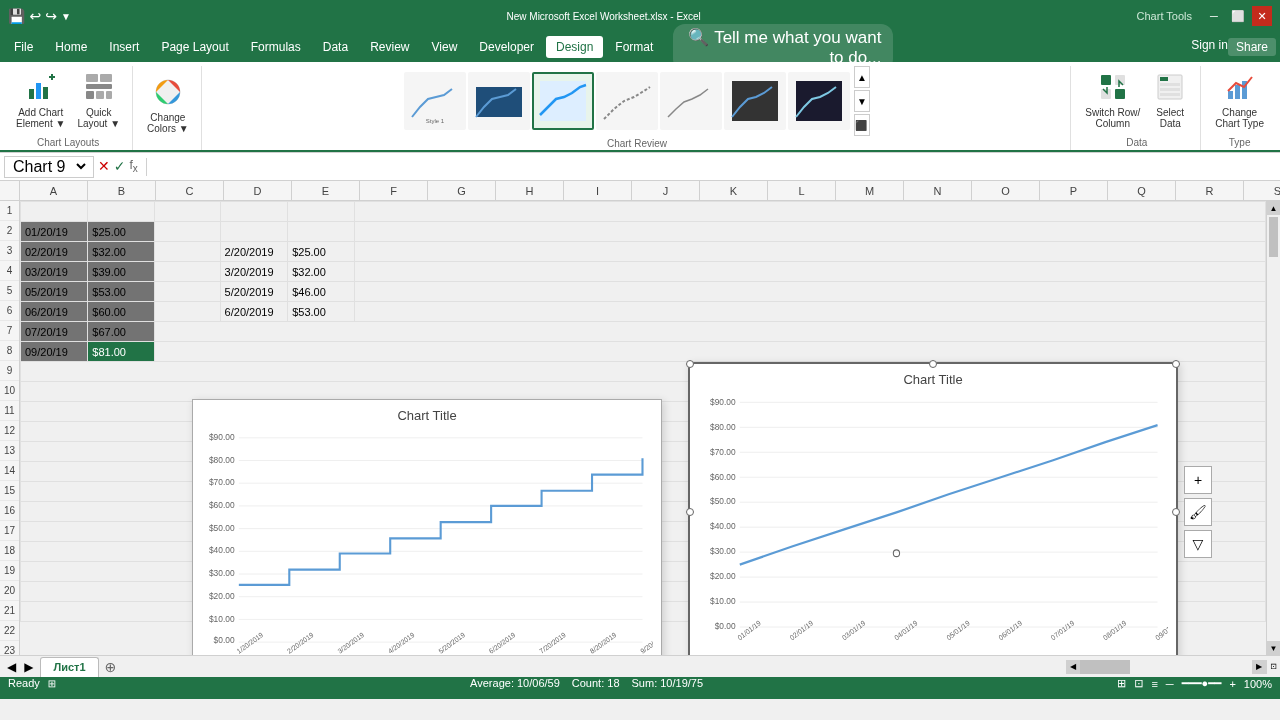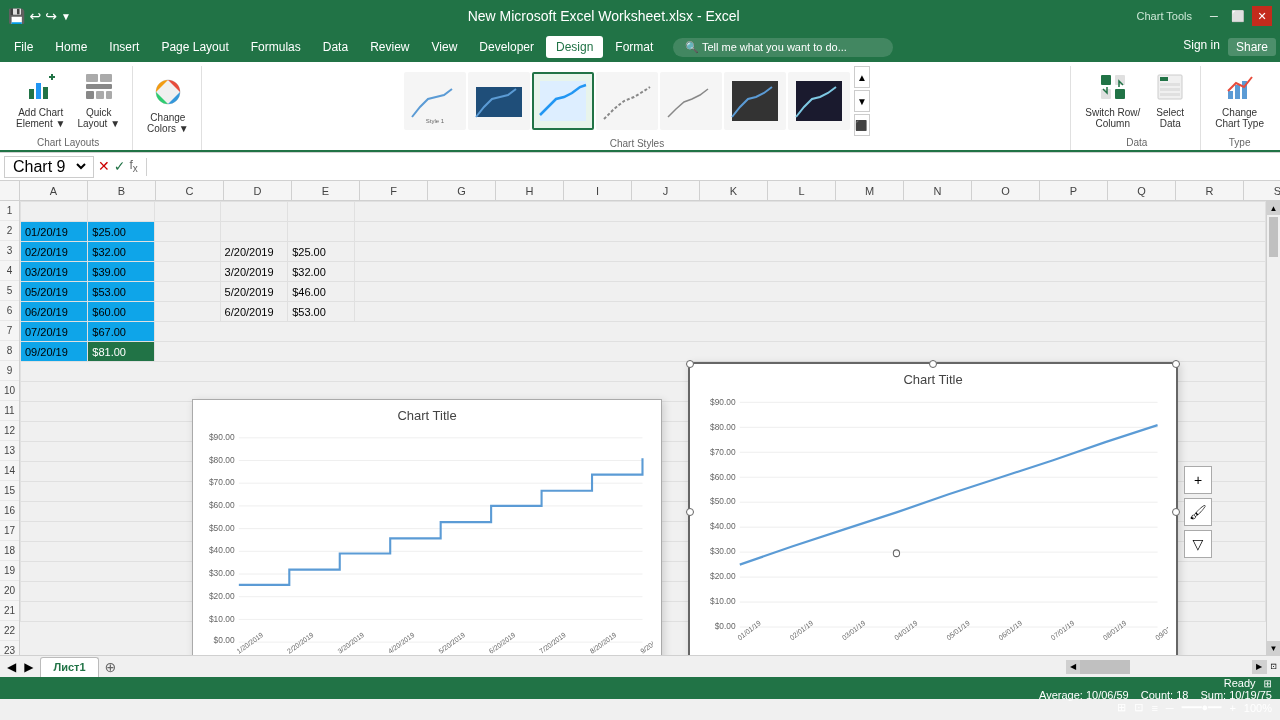--- a/index.html
+++ b/index.html
@@ -8,21 +8,21 @@
     
     #title-bar {
       background: #217346;
       color: white;
       height: 32px;
       display: flex;
       align-items: center;
       justify-content: space-between;
       padding: 0 8px;
     }
-    #title-bar .title { flex: 1; text-align: center; font-size: 14px; }
+    #title-bar .title { flex: 1; text-align: center; font-size: 10px; }
     #title-bar .window-controls { display: flex; gap: 4px; }
     #title-bar .win-btn { width: 20px; height: 20px; display: flex; align-items: center; justify-content: center; font-size: 11px; color: white; cursor: pointer; }
     #title-bar .left-icons { display: flex; gap: 4px; align-items: center; }
     #title-bar .left-icons span { font-size: 14px; }
 
     
     #ribbon {
       background: #ffffff;
       border-bottom: 1px solid #d0d0d0;
     }
@@ -213,21 +213,21 @@
     }
     table.grid td {
       border: 1px solid #e0e0e0;
       height: 20px;
       padding: 0 4px;
       font-size: 11px;
       overflow: hidden;
       white-space: nowrap;
       vertical-align: middle;
     }
-    td.selected { background: #0ea5e9; }
+    td.selected { background: #737373; }
 
     
     #chart-container {
       position: absolute;
       top: 0; left: 0; right: 0; bottom: 0;
       pointer-events: none;
     }
 
     .chart-box {
       position: absolute;
@@ -287,25 +287,24 @@
       font-size: 14px;
       cursor: pointer;
     }
 
     
     #status-bar {
       height: 22px;
       background: #217346;
       color: white;
       display: flex;
-      align-items: flex-end;
+      align-items: flex-start;
       justify-content: space-between;
       padding: 0 8px;
       font-size: 11px;
-      flex-direction: column;
     }
     #status-bar .status-left { display: flex; gap: 8px; align-items: center; }
     #status-bar .status-right { display: flex; gap: 8px; align-items: center; }
     #status-bar .status-info { display: flex; gap: 12px; }
     .sheet-tab {
       height: 20px;
       padding: 0 12px;
       background: #e0e0e0;
       border: 1px solid #bbb;
       border-bottom: none;
@@ -352,23 +351,23 @@
   <div class="menu-item">Insert</div>
   <div class="menu-item">Page Layout</div>
   <div class="menu-item">Formulas</div>
   <div class="menu-item">Data</div>
   <div class="menu-item">Review</div>
   <div class="menu-item">View</div>
   <div class="menu-item">Developer</div>
   <div class="menu-item active">Design</div>
   <div class="menu-item">Format</div>
   <div style="flex:1; display:flex; align-items:center; margin-left:8px;">
-    <div style="background:rgba(255,255,255,0.15);color:white;padding:3px 12px;border-radius:12px;font-size:11px;flex:1;max-width:220px;">🔍 Tell me what you want to do...</div>
-  </div>
-  <div style="display:flex;gap:8px;margin-left:8px;color:white;font-size:12px;">
+    <div style="background:rgba(255,255,255,0.15);color:white;padding:3px 12px;border-radius:12px;font-size:17px;flex:1;max-width:220px;text-align:right;">🔍 Tell me what you want to do...</div>
+  </div>
+  <div style="display:flex;margin-left:8px;color:white;font-size:12px;">
     <span>Sign in</span>
     <span style="background:rgba(255,255,255,0.2);padding:2px 8px;border-radius:3px;">Share</span>
   </div>
 </div>
 
 <div id="ribbon">
   <div id="ribbon-content">
 
     <div class="ribbon-group">
       <div class="ribbon-group-content">
@@ -470,21 +469,21 @@
                 <polyline points="4,40 12,30 20,22 28,20 36,16 44,10" fill="none" stroke="#7ec8e3" stroke-width="2"></polyline>
               </svg>
           </div>
         </div>
         <div class="style-scroll">
           <div class="style-scroll-btn">▲</div>
           <div class="style-scroll-btn">▼</div>
           <div class="style-scroll-btn">⬛</div>
         </div>
       </div>
-      <div class="ribbon-group-label">Chart Styles</div>
+      <div class="ribbon-group-label">Chart Review</div>
     </div>
 
     <div class="ribbon-group">
       <div class="ribbon-group-content">
         <div class="ribbon-btn">
           <div class="icon">
             <svg width="28" height="28" viewBox="0 0 28 28">
               <rect x="2" y="2" width="10" height="10" fill="#217346" rx="1"></rect>
               <rect x="16" y="16" width="10" height="10" fill="#217346" rx="1"></rect>
               <rect x="2" y="16" width="10" height="10" fill="#e0e0e0" rx="1"></rect>

